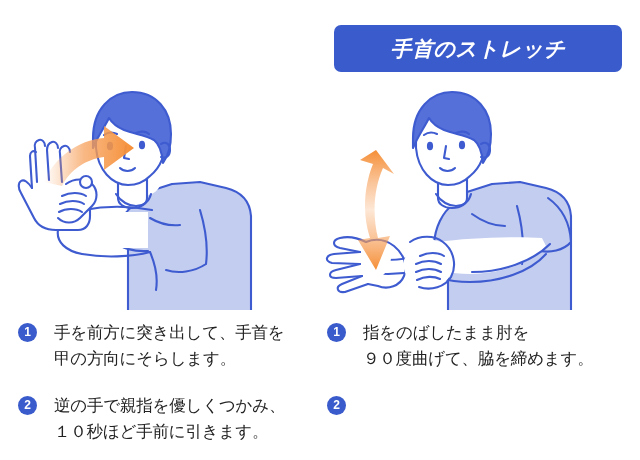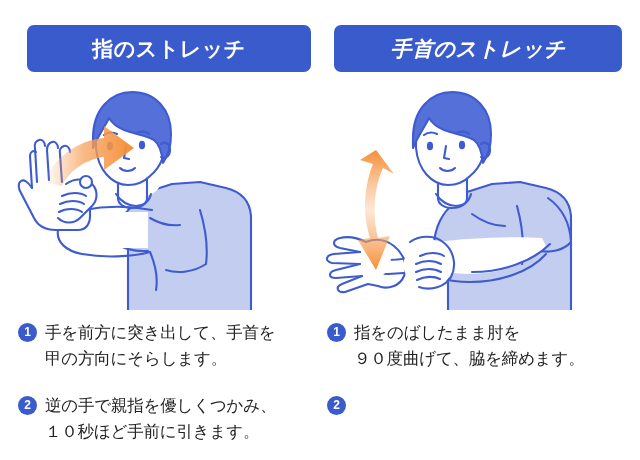--- a/index.html
+++ b/index.html
@@ -91,38 +91,35 @@
     background: #3a5bcc;
     color: #ffffff;
     font-size: 12px;
     font-weight: bold;
     line-height: 19px;
     text-align: center;
     margin-top: 3px;
     box-sizing: border-box;
   }
   .step-text {
-    margin-left: 8px;
+    margin-left: 17px;
     color: #222222;
     font-size: 16.5px;
     line-height: 1.55;
     letter-spacing: -0.2px;
     white-space: pre-line;
   }
 </style>
 </head>
 <body>
 
 <div class="board">
 
   <div class="panel left">
 
-    <div class="title-bar">
-      <span class="title-text">指のストレッチ</span>
-    </div>
 
     <div class="illus">
       <svg viewBox="0 0 320 232" xmlns="http://www.w3.org/2000/svg">
         <defs>
           <linearGradient id="orangeFadeL" x1="0" y1="0" x2="1" y2="0">
             <stop offset="0%" stop-color="#f7a05a" stop-opacity="0"></stop>
             <stop offset="45%" stop-color="#f7a05a" stop-opacity="0.75"></stop>
             <stop offset="100%" stop-color="#f58e35" stop-opacity="1"></stop>
           </linearGradient>
         </defs>

